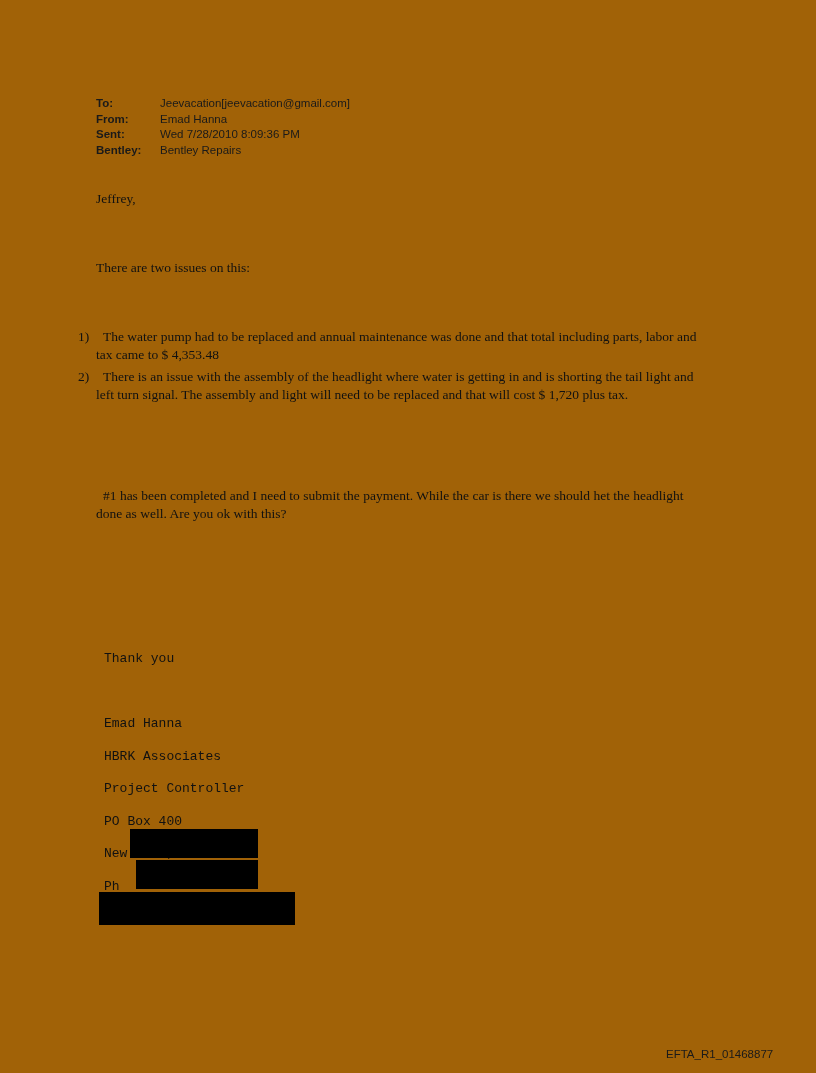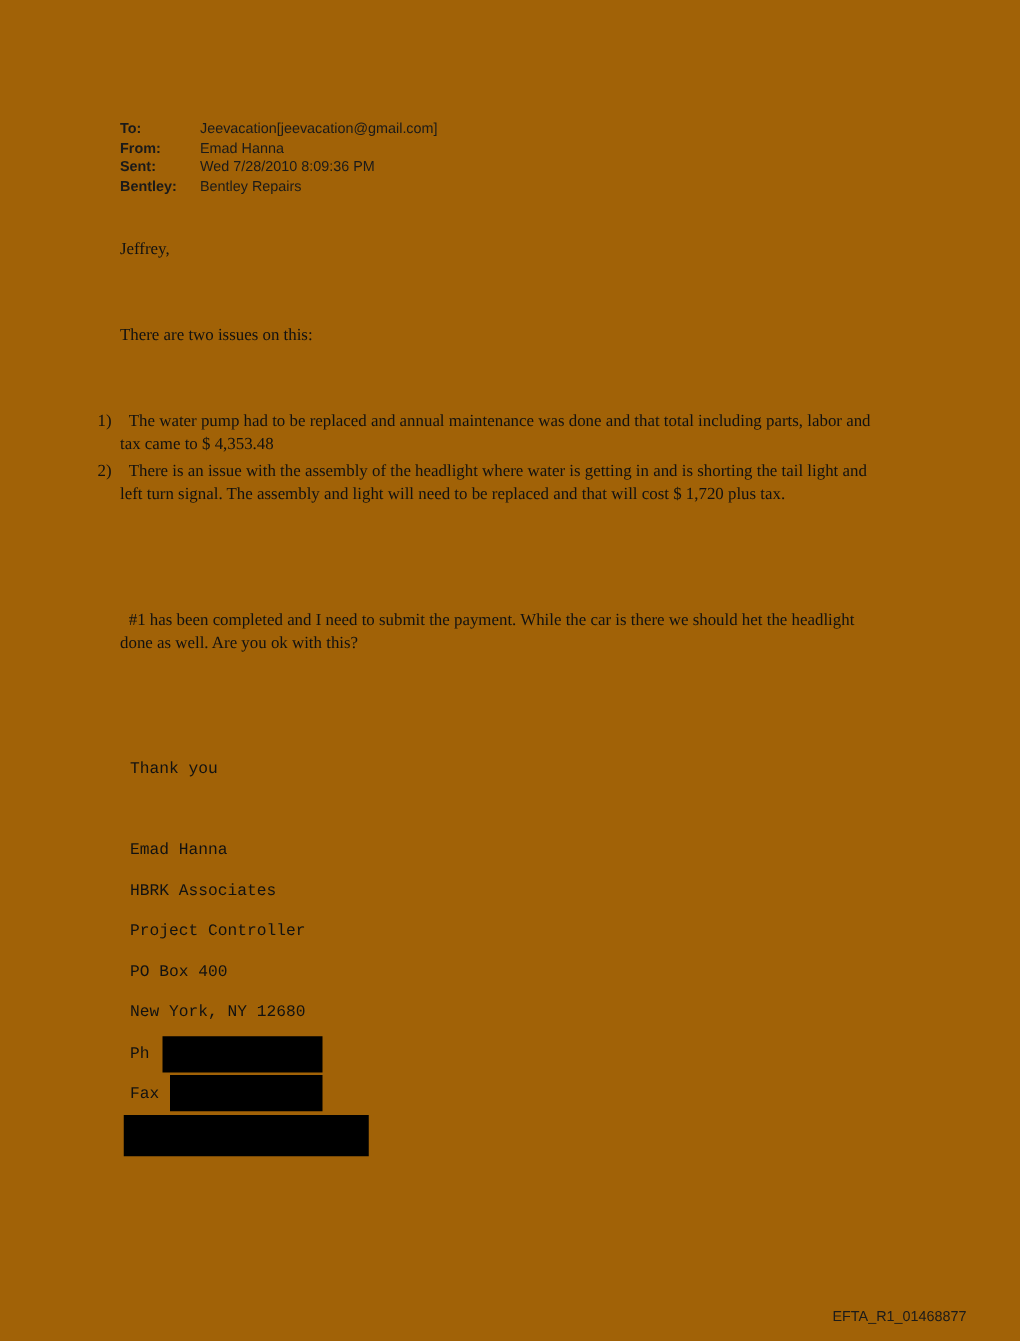--- a/index.html
+++ b/index.html
@@ -70,21 +70,21 @@
     top: 607px;
     font-family: "Liberation Mono", monospace;
     font-size: 13px;
     color: #111111;
   }
   .signature p {
     margin: 0;
     height: 32.5px;
     line-height: 16px;
   }
-  .signature p.gap-after { margin-bottom: 32.5px; }
+  .signature p.gap-after { margin-bottom: 32.5px; margin-top: 44px; }
 
   
   .redaction {
     position: absolute;
     background: #000000;
   }
   .r1 { left: 130px; top: 829px; width: 128px; height: 29px; }
   .r2 { left: 136px; top: 860px; width: 122px; height: 29px; }
   .r3 { left: 99px;  top: 892px; width: 196px; height: 33px; }
 

